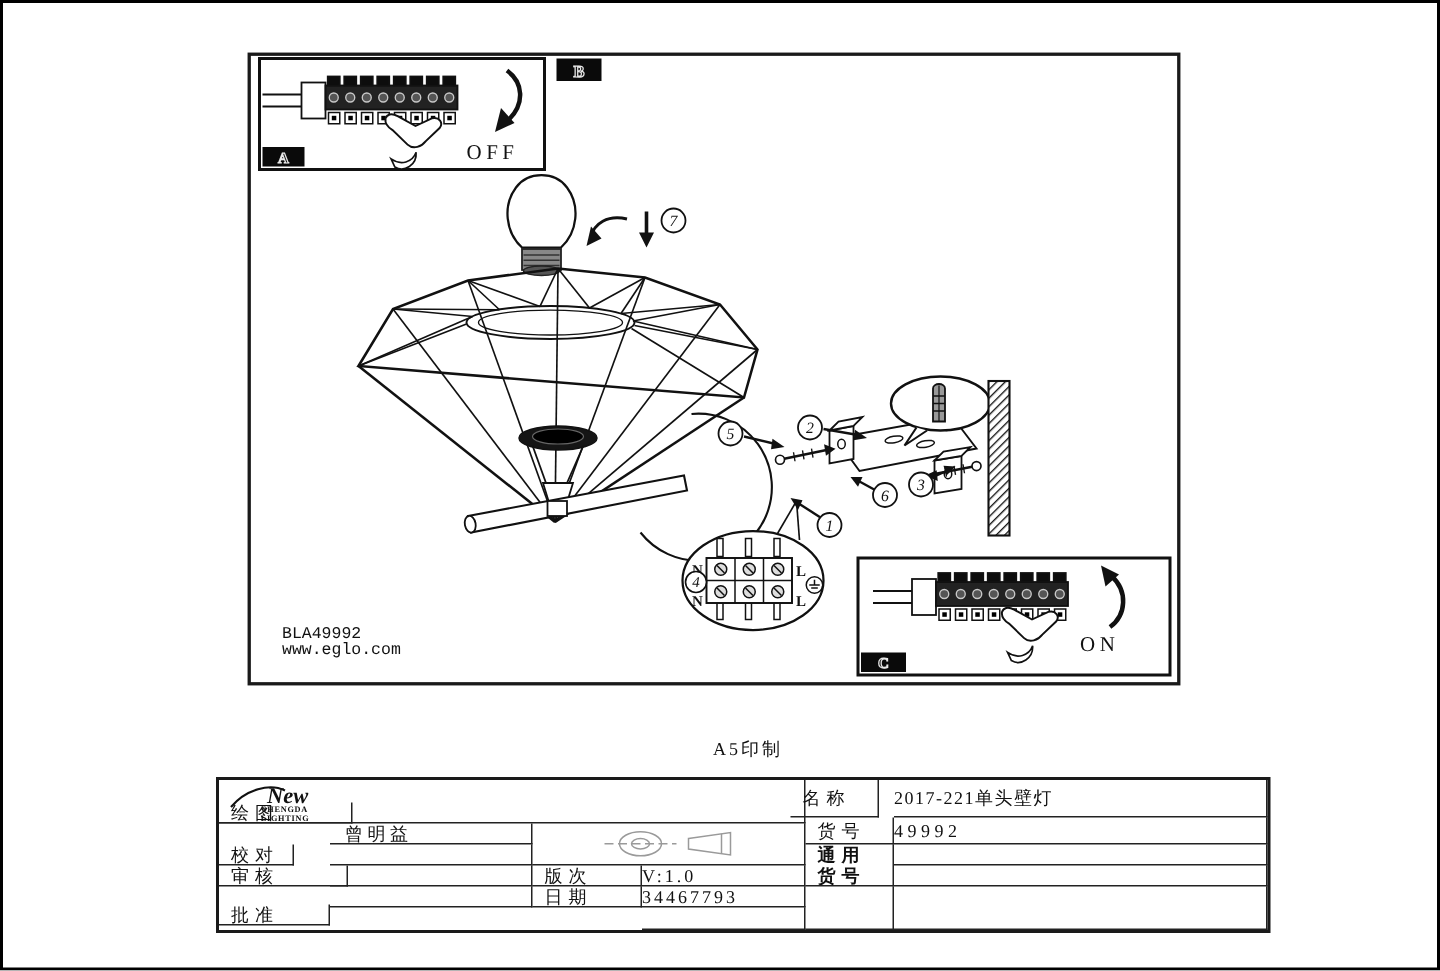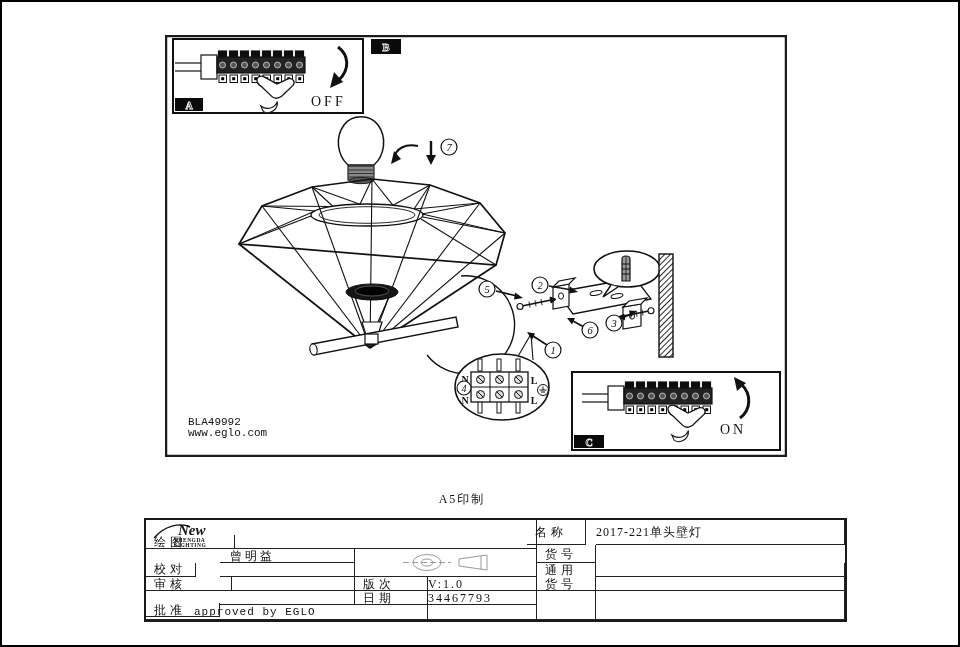--- a/index.html
+++ b/index.html
@@ -3,32 +3,32 @@
 <meta charset="utf-8">
 <style>
   html,body{margin:0;padding:0;background:#e8e8e8;}
   .page{position:relative;width:960px;height:647px;background:#fff;border:2px solid #000;
         box-sizing:border-box;font-family:"Liberation Serif",serif;color:#111;overflow:hidden;}
   .frame-svg{position:absolute;left:163px;top:33px;}
   svg text{fill:#111;}
   .t-serif{font-family:"Liberation Serif",serif;}
   .t-mono{font-family:"Liberation Mono",monospace;}
   .t-ital{font-family:"Liberation Serif",serif;font-style:italic;}
-  .print-note{position:absolute;left:400px;top:489px;width:120px;text-align:center;
+  .print-note{position:absolute;left:400px;top:489px;width:120px;text-align:right;
               font-size:12px;letter-spacing:2px;}
   
   .tblock{position:absolute;left:142px;top:516px;width:699px;height:100px;
           border:2px solid #1a1a1a;box-sizing:content-box;}
   .cell{position:absolute;box-sizing:border-box;border-right:1px solid #222;border-bottom:1px solid #222;
         font-size:12px;line-height:14px;overflow:hidden;white-space:nowrap;}
   .lab{padding-left:8px;letter-spacing:4px;}
   .hdr{display:flex;align-items:center;}
   .company{font-size:22px;font-weight:bold;letter-spacing:7px;line-height:29px;}
   .ctr{}
-  .genlab span{display:block;padding-left:8px;letter-spacing:4px;line-height:14px;}
+  .genlab span{display:block;padding-left:8px;letter-spacing:4px;line-height:14px;font-weight:bold;}
   .appr{font-family:"Liberation Mono",monospace;font-size:11px;letter-spacing:1px;
         padding-left:48px;line-height:15px;}
 </style>
 </head>
 <body>
 
 <div class="page">
 
   <svg class="frame-svg" width="622" height="422" viewBox="0 0 622 422">
     <defs>
@@ -336,21 +336,21 @@
       <svg width="80" height="28" viewBox="0 0 80 28" style="flex:0 0 auto;margin-left:4px;">
         <path d="M4,18 C14,6 30,2 40,7" fill="none" stroke="#111" stroke-width="1.4"></path>
         <text x="28" y="15" class="t-ital" font-size="15" font-weight="bold">New</text>
         <text x="40" y="21.5" text-anchor="middle" class="t-serif" font-size="5.5" font-weight="bold" letter-spacing="0.5">SHENGDA</text>
         <text x="40" y="27" text-anchor="middle" class="t-serif" font-size="5.5" font-weight="bold" letter-spacing="0.5">LIGHTING</text>
       </svg>
     </div>
 
     <div class="cell lab" style="left:0;top:15px;width:89px;height:14px;">绘图</div>
     <div class="cell" style="left:74px;top:29px;width:135px;height:14px;padding-left:10px;letter-spacing:3px;">曾明益</div>
-    <div class="cell lab" style="left:0;top:43px;width:50px;height:14px;font-family:Liberation Mono, monospace;">校对</div>
+    <div class="cell lab" style="left:0;top:43px;width:50px;height:14px;">校对</div>
     <div class="cell" style="left:74px;top:43px;width:135px;height:14px;"></div>
     <div class="cell lab" style="left:0;top:57px;width:86px;height:14px;">审核</div>
     <div class="cell" style="left:74px;top:57px;width:135px;height:14px;"></div>
     <div class="cell lab" style="left:0;top:83px;width:74px;height:14px;">批准</div>
     <div class="cell" style="left:74px;top:71px;width:135px;height:14px;"></div>
 
     <div class="cell" style="left:209px;top:29px;width:182px;height:28px;">
       <svg width="180" height="27" viewBox="0 0 180 27">
         <g stroke="#9a9a9a" fill="none" stroke-width="1">
           <line x1="48" y1="13.5" x2="96" y2="13.5" stroke-dasharray="6 3"></line>
@@ -359,26 +359,26 @@
           <path d="M104,10 L132,6 L132,21 L104,17 Z"></path>
           <line x1="126" y1="6.8" x2="126" y2="20.2"></line>
         </g>
       </svg>
     </div>
     <div class="cell lab" style="left:209px;top:57px;width:73px;height:14px;">版次</div>
     <div class="cell ctr" style="left:282px;top:57px;width:109px;height:14px;letter-spacing:2px;">V:1.0</div>
     <div class="cell lab" style="left:209px;top:71px;width:73px;height:14px;">日期</div>
     <div class="cell ctr" style="left:282px;top:71px;width:109px;height:14px;letter-spacing:2px;">34467793</div>
 
-    <div class="cell appr" style="left:0;top:85px;width:282px;height:15px;">approved by EGLO</div>
     <div class="cell" style="left:282px;top:85px;width:109px;height:15px;"></div>
 
     <div class="cell lab" style="left:381px;top:0;width:59px;height:25px;line-height:25px;">名称</div>
     <div class="cell ctr" style="left:450px;top:0;width:249px;height:25px;line-height:25px;letter-spacing:1px;">2017-221单头壁灯</div>
     <div class="cell lab" style="left:391px;top:25px;width:59px;height:18px;line-height:18px;">货号</div>
+    <div class="cell ctr" style="left:450px;top:25px;width:249px;height:18px;line-height:18px;letter-spacing:3px;">49992</div>
     <div class="cell genlab" style="left:391px;top:43px;width:59px;height:28px;">
       <span>通用</span>
       <span>货号</span>
     </div>
     <div class="cell" style="left:450px;top:43px;width:249px;height:14px;"></div>
     <div class="cell" style="left:450px;top:57px;width:249px;height:14px;"></div>
     <div class="cell" style="left:391px;top:71px;width:59px;height:29px;"></div>
     <div class="cell" style="left:450px;top:71px;width:249px;height:29px;"></div>
   </div>
 

